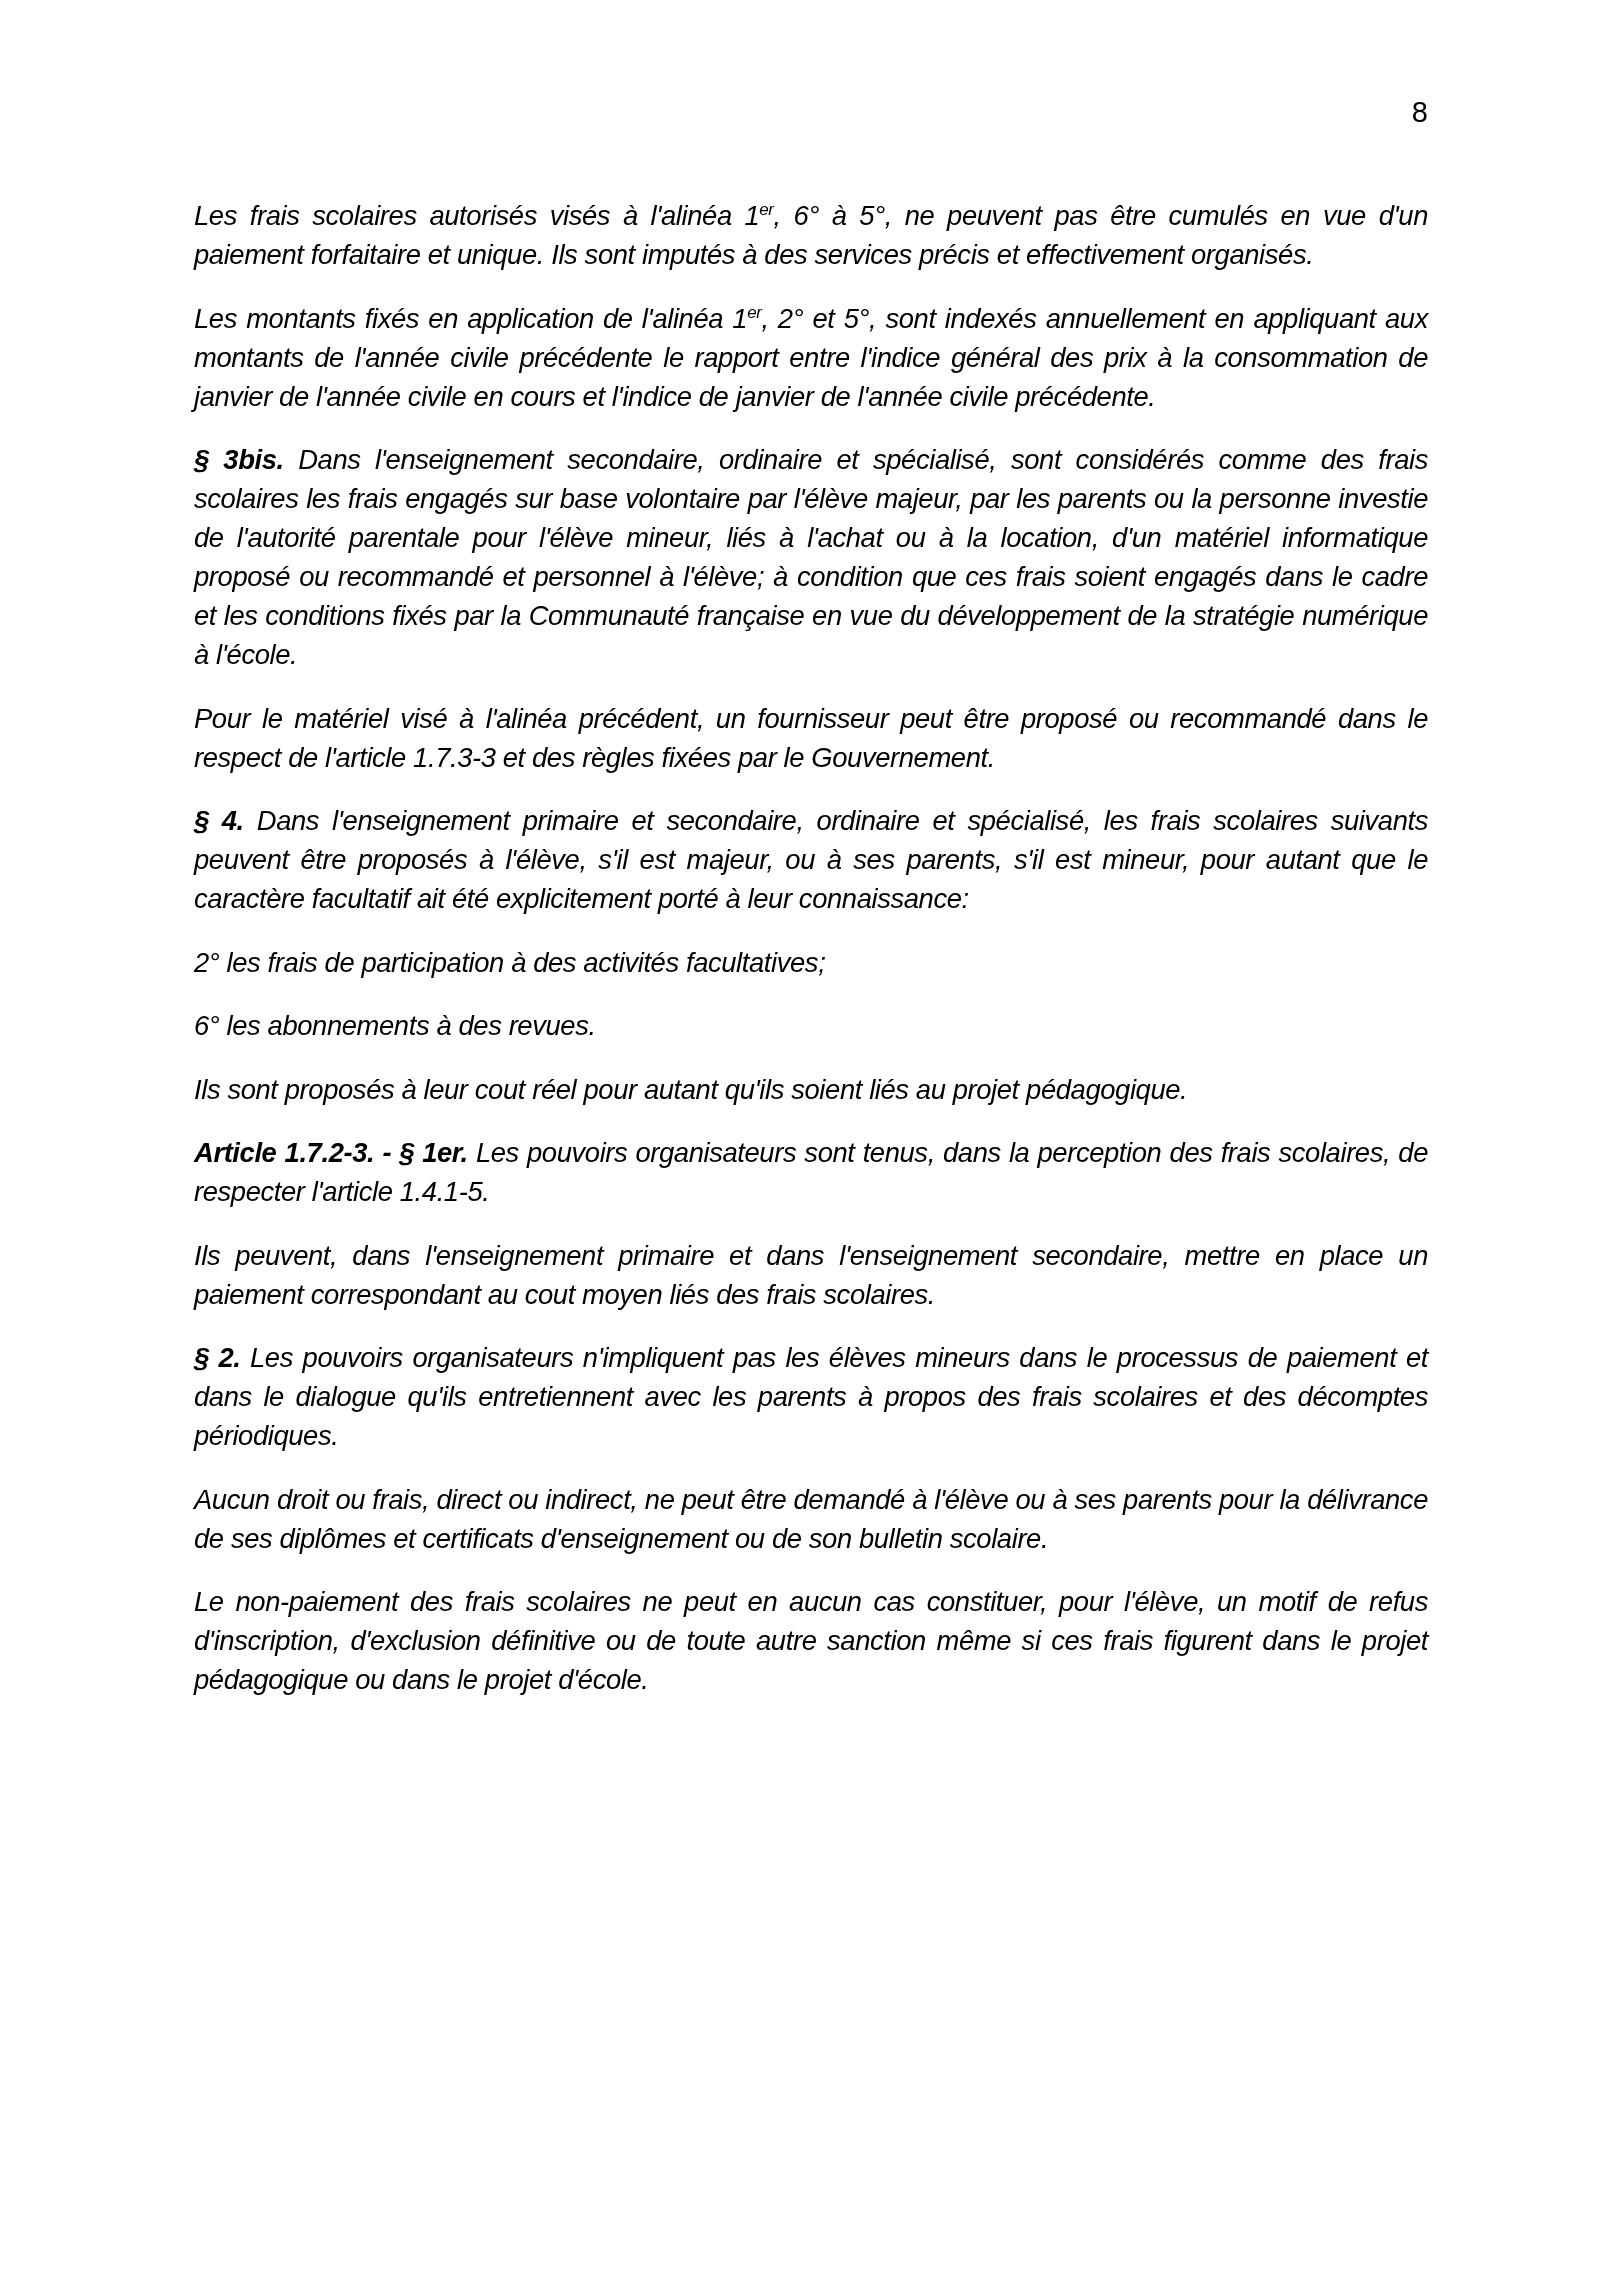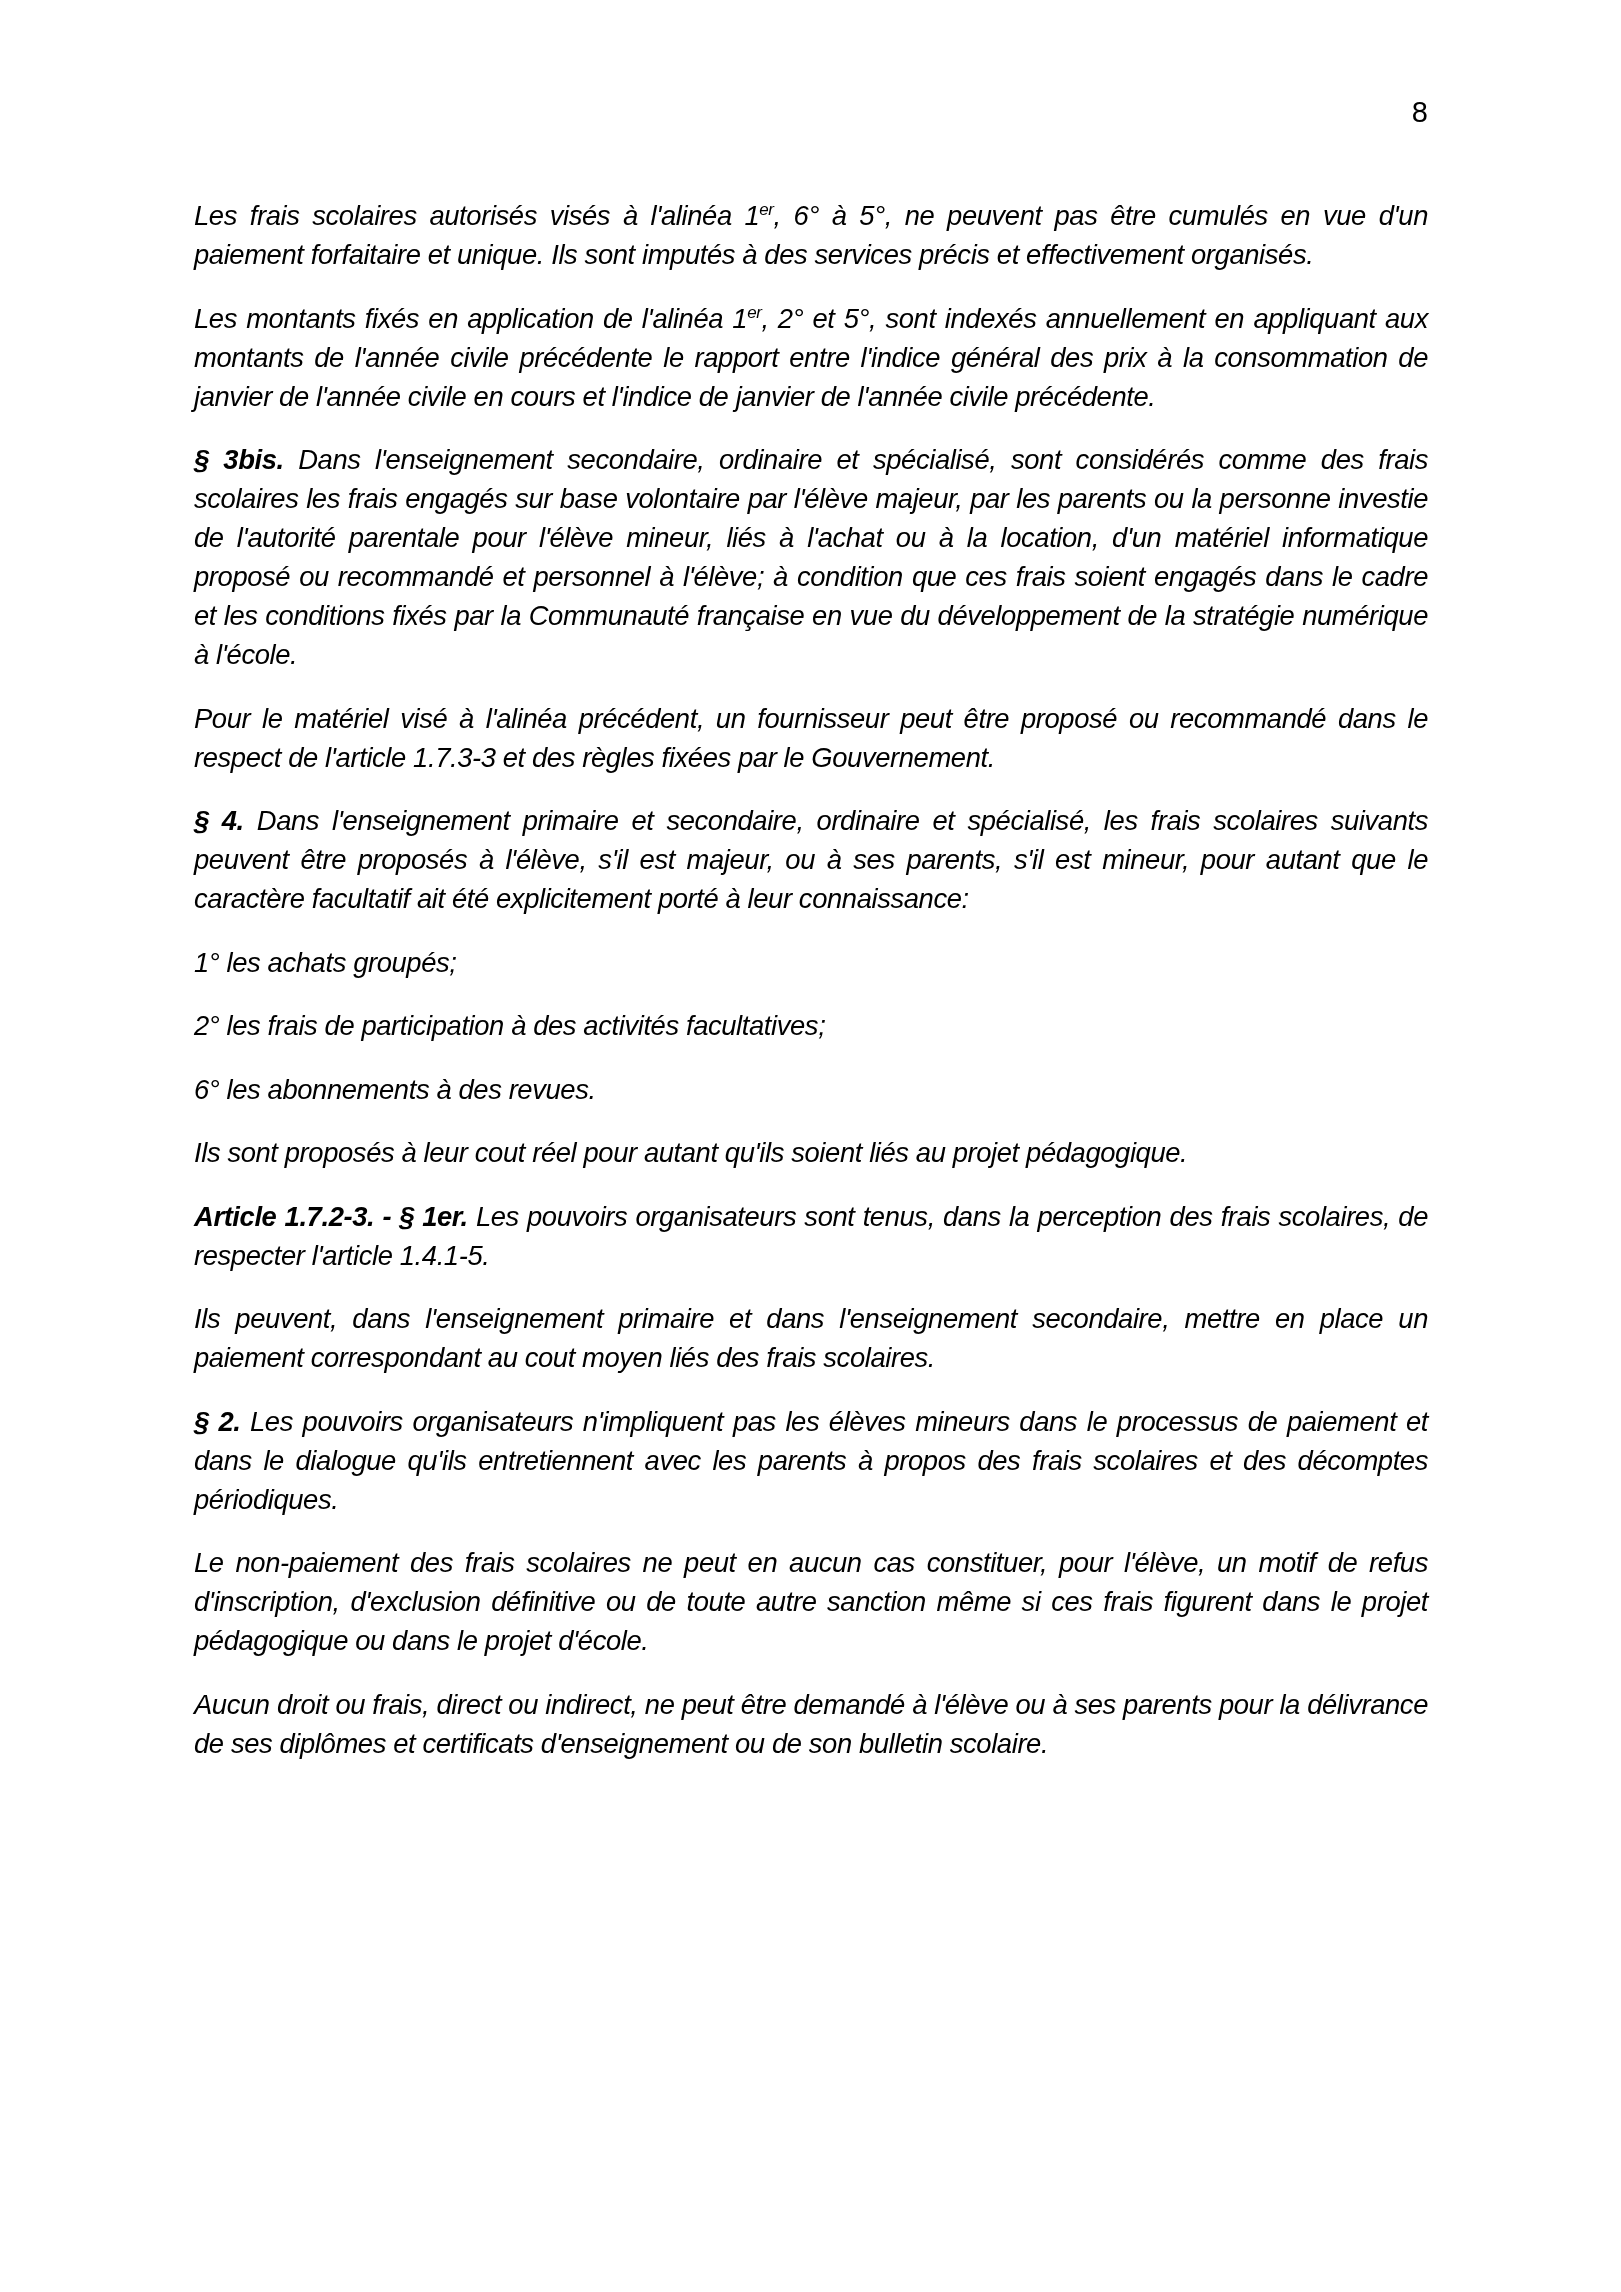--- a/index.html
+++ b/index.html
@@ -50,24 +50,23 @@
 <body>
 
 <div class="page">
   <div class="page-number">8</div>
   <main class="doc-body">
       <p><span class="">Les frais scolaires autorisés visés à l'alinéa 1</span><sup class=" seg-sup">er</sup><span class="">, 6° à 5°, ne peuvent pas être cumulés en vue d'un paiement forfaitaire et unique. Ils sont imputés à des services précis et effectivement organisés.</span></p>
       <p><span class="">Les montants fixés en application de l'alinéa 1</span><sup class=" seg-sup">er</sup><span class="">, 2° et 5°, sont indexés annuellement en appliquant aux montants de l'année civile précédente le rapport entre l'indice général des prix à la consommation de janvier de l'année civile en cours et l'indice de janvier de l'année civile précédente.</span></p>
       <p><span class="seg-lead">§ 3bis.</span><span class=""> Dans l'enseignement secondaire, ordinaire et spécialisé, sont considérés comme des frais scolaires les frais engagés sur base volontaire par l'élève majeur, par les parents ou la personne investie de l'autorité parentale pour l'élève mineur, liés à l'achat ou à la location, d'un matériel informatique proposé ou recommandé et personnel à l'élève; à condition que ces frais soient engagés dans le cadre et les conditions fixés par la Communauté française en vue du développement de la stratégie numérique à l'école.</span></p>
       <p><span class="">Pour le matériel visé à l'alinéa précédent, un fournisseur peut être proposé ou recommandé dans le respect de l'article 1.7.3-3 et des règles fixées par le Gouvernement.</span></p>
       <p><span class="seg-lead">§ 4.</span><span class=""> Dans l'enseignement primaire et secondaire, ordinaire et spécialisé, les frais scolaires suivants peuvent être proposés à l'élève, s'il est majeur, ou à ses parents, s'il est mineur, pour autant que le caractère facultatif ait été explicitement porté à leur connaissance:</span></p>
-      <p><span class="">1° les achats groupés;</span></p>
       <p><span class="">2° les frais de participation à des activités facultatives;</span></p>
       <p><span class="">6° les abonnements à des revues.</span></p>
       <p><span class="">Ils sont proposés à leur cout réel pour autant qu'ils soient liés au projet pédagogique.</span></p>
       <p><span class="seg-lead">Article 1.7.2-3. - § 1er.</span><span class=""> Les pouvoirs organisateurs sont tenus, dans la perception des frais scolaires, de respecter l'article 1.4.1-5.</span></p>
       <p><span class="">Ils peuvent, dans l'enseignement primaire et dans l'enseignement secondaire, mettre en place un paiement correspondant au cout moyen liés des frais scolaires.</span></p>
       <p><span class="seg-lead">§ 2.</span><span class=""> Les pouvoirs organisateurs n'impliquent pas les élèves mineurs dans le processus de paiement et dans le dialogue qu'ils entretiennent avec les parents à propos des frais scolaires et des décomptes périodiques.</span></p>
+      <p><span class="">Aucun droit ou frais, direct ou indirect, ne peut être demandé à l'élève ou à ses parents pour la délivrance de ses diplômes et certificats d'enseignement ou de son bulletin scolaire.</span></p>
       <p><span class="">Le non-paiement des frais scolaires ne peut en aucun cas constituer, pour l'élève, un motif de refus d'inscription, d'exclusion définitive ou de toute autre sanction même si ces frais figurent dans le projet pédagogique ou dans le projet d'école.</span></p>
-      <p><span class="">Aucun droit ou frais, direct ou indirect, ne peut être demandé à l'élève ou à ses parents pour la délivrance de ses diplômes et certificats d'enseignement ou de son bulletin scolaire.</span></p>
     </main>
 </div>
 
 
 </body></html>

